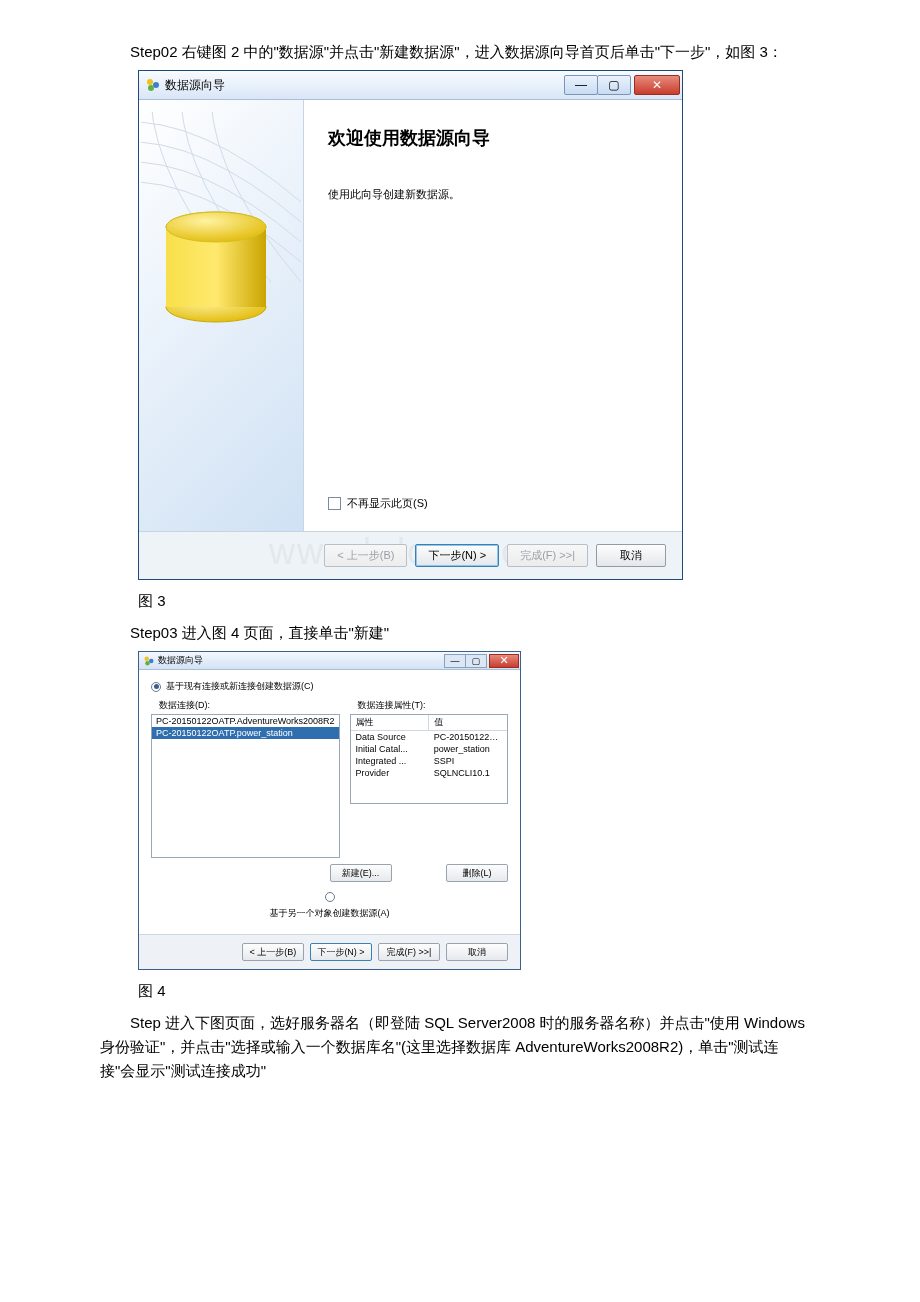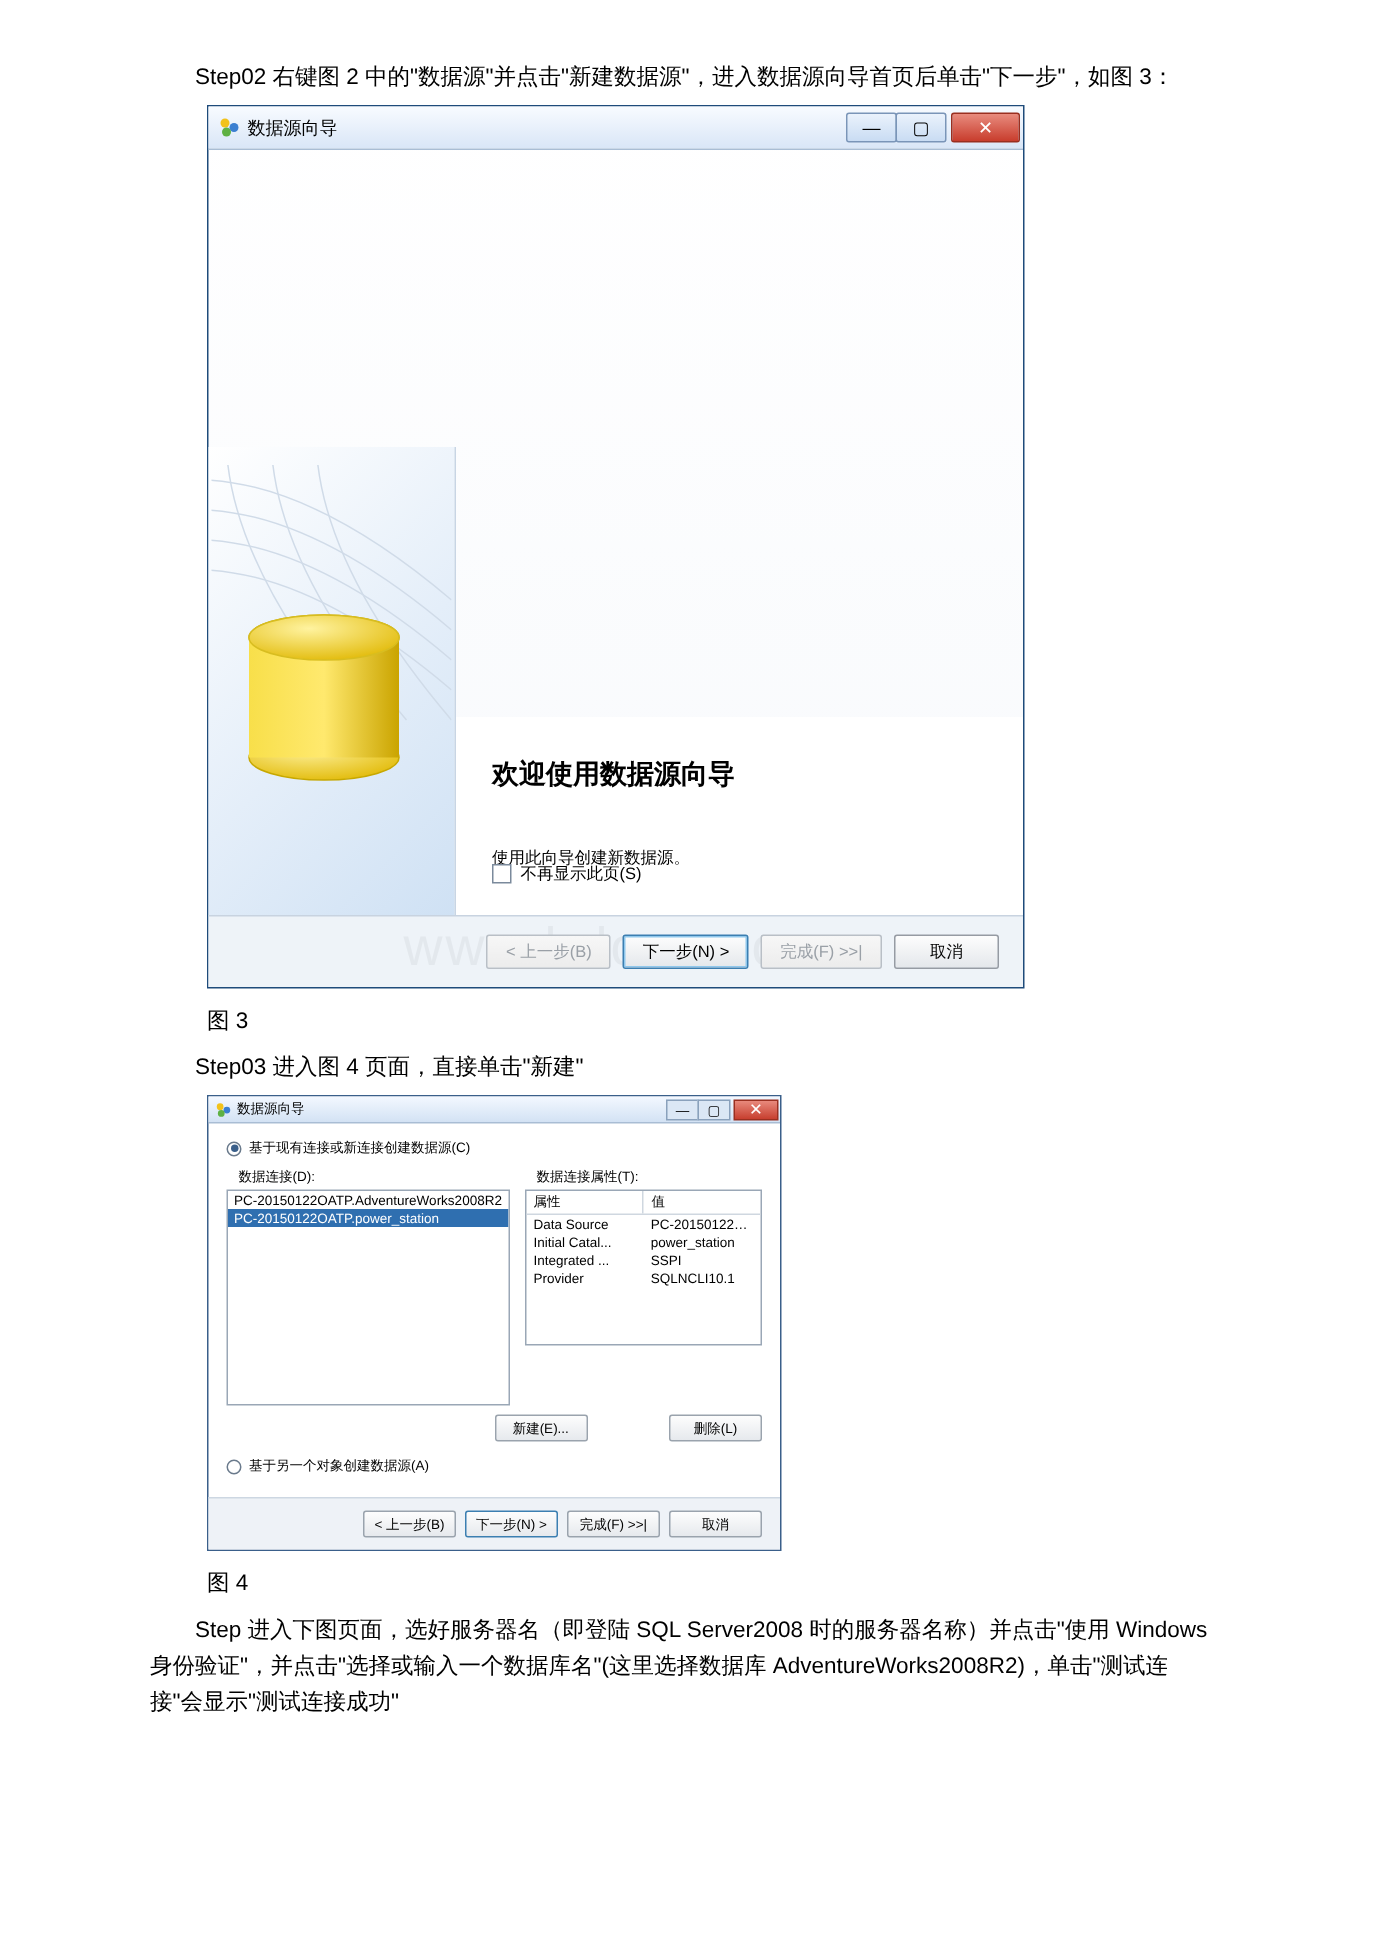--- a/index.html
+++ b/index.html
@@ -13,21 +13,21 @@
   .titlebar { height: 29px; display: flex; align-items: center; justify-content: space-between; background: linear-gradient(#f8fbff,#d9e6f7); border-bottom: 1px solid #a9bdd4; padding: 0 0 0 6px; }
   .titlebar .left { display: flex; align-items: center; gap: 4px; }
   .wiz-ico { width: 16px; height: 16px; display: inline-flex; align-items: center; justify-content: center; }
   .wiz-ico svg { width: 16px; height: 16px; }
   .ttl-text { font-size: 12px; color: #000; }
   .win-btns { display: flex; align-items: center; }
   .win-btn { width: 34px; height: 20px; border: 1px solid #7a95b8; background: linear-gradient(#eaf2fc,#c9dcf3); display: flex; align-items: center; justify-content: center; margin-left: -1px; border-radius: 2px; }
   .win-close { width: 46px; height: 20px; background: linear-gradient(#e88b7e,#c83d2d); border: 1px solid #9a2f20; color: #fff; border-radius: 2px; display: flex; align-items: center; justify-content: center; margin-left: 3px; margin-right: 2px; }
   .win-btn span, .win-close span { font-size: 12px; line-height: 1; }
 
-  .dlg1-body { display: flex; height: 510px; align-items: flex-end; }
+  .dlg1-body { display: flex; height: 431px; }
   .side { width: 165px; background: linear-gradient(135deg,#fff 0%,#e4eef9 55%,#cfe1f4 100%); overflow: hidden; border-right: 1px solid #c8d5e4; display: flex; align-items: flex-start; justify-content: center; }
   .side svg { margin-top: 12px; }
   .main { flex: 1; padding: 26px 24px 10px 24px; background: #fff; position: relative; }
   .main h2 { font-size: 18px; font-weight: bold; margin-bottom: 36px; }
   .main p { font-size: 11px; margin-bottom: 18px; line-height: 1.6; }
   .chk-row { position: absolute; bottom: 20px; left: 24px; display: flex; align-items: center; gap: 6px; }
   .chk-box { width: 13px; height: 13px; border: 1px solid #7b8a9c; background: #fff; }
 
   .dlg1-footer { height: 48px; border-top: 1px solid #c8d3e0; background: #eef3f8; display: flex; align-items: center; justify-content: flex-end; padding-right: 16px; gap: 8px; position: relative; }
   .btn { height: 23px; padding: 0 12px; font-size: 11px; border: 1px solid #969ba3; background: linear-gradient(#fdfdfd,#e4e7eb); border-radius: 2px; display: inline-flex; align-items: center; justify-content: center; min-width: 70px; }
@@ -52,21 +52,21 @@
   .radio-row { display: flex; align-items: center; gap: 5px; margin-bottom: 6px; }
   .radio { width: 10px; height: 10px; border: 1px solid #6a7a8c; border-radius: 50%; display: inline-flex; align-items: center; justify-content: center; }
   .radio.sel::after { content: ""; width: 5px; height: 5px; background: #3a5f8a; border-radius: 50%; }
 
   .cols { display: flex; gap: 10px; margin-top: 4px; }
   .cols .col { flex: 1; }
   .col-label { font-size: 9px; margin-bottom: 2px; padding-left: 8px; }
   .listbox { border: 1px solid #9aa7b6; height: 144px; background: #fff; overflow: hidden; }
   .listbox .li { padding: 1px 4px; font-size: 9px; white-space: nowrap; overflow: hidden; text-overflow: ellipsis; }
   .listbox .li.sel { background: #2f6fb0; color: #fff; }
-  .propgrid { border: 1px solid #9aa7b6; height: 104px; background: #fff; }
+  .propgrid { border: 1px solid #9aa7b6; height: 90px; background: #fff; }
   .propgrid .ph { display: flex; border-bottom: 1px solid #cfd7e0; }
   .propgrid .ph > div { flex: 1; padding: 1px 5px; font-size: 9px; }
   .propgrid .ph > div:first-child { border-right: 1px solid #cfd7e0; }
   .propgrid .pr { display: flex; }
   .propgrid .pr > div { flex: 1; padding: 1px 5px; font-size: 9px; white-space: nowrap; overflow: hidden; text-overflow: ellipsis; }
 
   .btn2row { display: flex; justify-content: space-between; margin-top: 6px; padding-left: 50%; gap: 8px; }
   .btn2 { height: 18px; font-size: 9px; border: 1px solid #9aa3ad; background: linear-gradient(#fdfdfd,#e6e9ed); border-radius: 2px; display: inline-flex; align-items: center; justify-content: center; flex: 1; }
   .btn2.sm { min-width: 62px; flex: none; }
 
@@ -218,21 +218,21 @@
               </div>
           </div>
         </div>
       </div>
 
       <div class="btn2row">
         <span class="btn2 sm">新建(E)...</span>
         <span class="btn2 sm">删除(L)</span>
       </div>
 
-      <div class="radio-row" style="margin-top:10px;">
+      <div class="radio-row" style="margin-top:10px;flex-direction:column;">
         <span class="radio"></span>
         <span>基于另一个对象创建数据源(A)</span>
       </div>
     </div>
 
     <div class="footer2">
       <span class="btn2 sm">&lt; 上一步(B)</span>
       <span class="btn2 sm" style="border-color:#3c7fb1;">下一步(N) &gt;</span>
       <span class="btn2 sm">完成(F) &gt;&gt;|</span>
       <span class="btn2 sm">取消</span>

